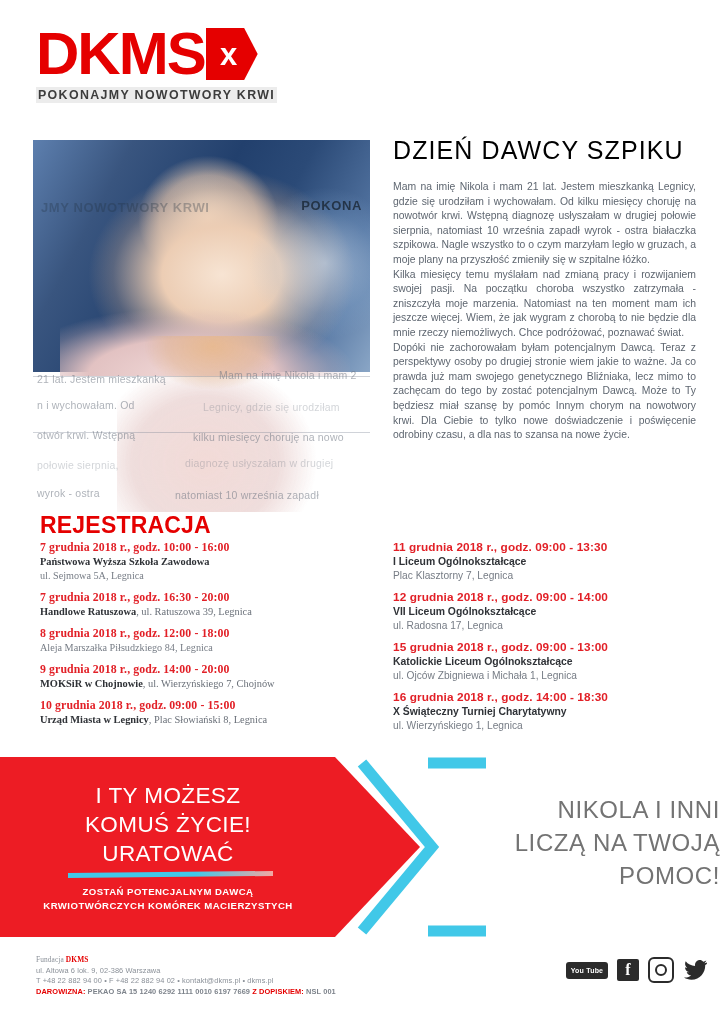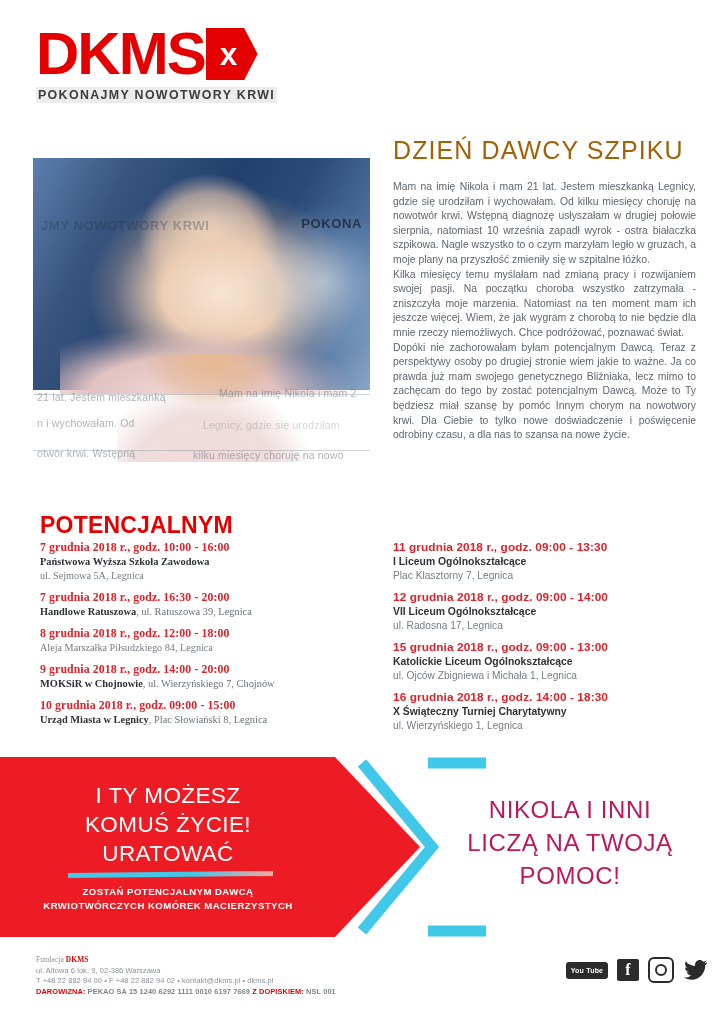--- a/index.html
+++ b/index.html
@@ -25,21 +25,21 @@
     clip-path:polygon(0 0, 74% 0, 100% 50%, 74% 100%, 0 100%);
     display:flex;align-items:center;justify-content:center;
   }
   .logo-x span{color:#fff;font-size:31px;font-weight:bold;line-height:1;margin-left:-6px;}
   .logo-tagline{
     margin-top:5px;font-size:12.4px;font-weight:bold;letter-spacing:1.35px;
     color:#3c3c3c;background:#ececec;display:inline-block;padding:1px 2px;
   }
 
   
-  .photo-area{position:absolute;left:33px;top:158px;width:337px;height:304px;overflow:hidden;}
+  .photo-area{position:absolute;left:33px;top:140px;width:337px;height:372px;overflow:hidden;}
   .photo{
     position:absolute;left:0;top:0;width:337px;height:232px;
     background:
       radial-gradient(ellipse 52% 60% at 56% 58%, #f7e4d3 0%, #eccdb4 34%, rgba(220,180,150,0.25) 62%, rgba(120,150,190,0) 76%),
       radial-gradient(ellipse 26% 34% at 52% 34%, #f4e2d0 0%, rgba(235,205,180,0.6) 55%, rgba(200,190,190,0) 80%),
       linear-gradient(118deg,#5d7fae 0%,#39557f 22%,#22406d 46%,#2b4a77 62%,#51729f 82%,#8aa6c6 100%);
   }
   .photo .shoulder{
     position:absolute;left:8%;bottom:-4px;width:86%;height:34%;
     background:radial-gradient(ellipse 70% 100% at 42% 100%, #f0d7d6 0%, #e2c2c2 46%, rgba(210,180,185,0.25) 74%, rgba(0,0,0,0) 86%);
@@ -69,21 +69,21 @@
       radial-gradient(ellipse 70% 72% at 44% 72%, rgba(240,212,208,0.92) 0%, rgba(226,194,192,0.6) 52%, rgba(255,255,255,0) 80%);
     opacity:.92;
   }
   .ghost-band{
     position:absolute;left:0;width:337px;height:1px;background:rgba(120,130,145,.35);
   }
 
   
   .story-title{
     position:absolute;left:393px;top:136px;
-    font-size:25px;letter-spacing:1.1px;color:#a16207;font-weight:normal;
+    font-size:25px;letter-spacing:1.1px;color:#000000;font-weight:normal;
     font-family:"Liberation Sans",sans-serif;
   }
   .story-body{
     position:absolute;left:393px;top:180px;width:303px;
     font-size:10.4px;line-height:14.6px;color:#5e6670;text-align:justify;
   }
   .story-body p{margin:0 0 0 0;}
   .story-body p + p{margin-top:0px;}
 
   
@@ -122,22 +122,22 @@
   .banner-rule{
     position:absolute;left:68px;top:115px;width:205px;height:5px;
     background:linear-gradient(90deg,#41c8e8 0%,#41c8e8 62%,#f3a7a2 100%);
     transform:skewY(-.6deg);
   }
   .banner-sub{
     position:absolute;left:0;top:128px;width:336px;text-align:center;
     color:#fff;font-size:9.6px;line-height:13.5px;font-weight:bold;letter-spacing:.45px;
   }
   .banner-cta{
-    position:absolute;left:420px;top:36px;width:300px;text-align:center;
-    color:#be185d;font-size:24px;line-height:33px;letter-spacing:.6px;
+    position:absolute;left:420px;top:36px;width:300px;text-align:right;
+    color:#737373;font-size:24px;line-height:33px;letter-spacing:.6px;
   }
 
   
   .footer{position:absolute;left:36px;top:955px;width:420px;}
   .footer-line{font-size:7.4px;line-height:10.6px;color:#8a9098;letter-spacing:.1px;}
   .footer-line b{color:#e50000;}
   .footer-line.name{color:#8a9098;font-family:Liberation Serif, serif;}
   .footer-line.donate{color:#7d838b;font-weight:bold;}
   .footer-line.donate .red{color:#e50000;}
   .footer-line.donate .num{font-weight:bold;color:#7d838b;}
@@ -201,21 +201,21 @@
     </div>
   </div>
 
   <div class="story-title">DZIEŃ DAWCY SZPIKU</div>
   <div class="story-body">
     <p>Mam na imię Nikola i mam 21 lat. Jestem mieszkanką Legnicy, gdzie się urodziłam i wychowałam. Od kilku miesięcy choruję na nowotwór krwi. Wstępną diagnozę usłyszałam w drugiej połowie sierpnia, natomiast 10 września zapadł wyrok - ostra białaczka szpikowa. Nagle wszystko to o czym marzyłam legło w gruzach, a moje plany na przyszłość zmieniły się w szpitalne łóżko.</p>
     <p>Kilka miesięcy temu myślałam nad zmianą pracy i rozwijaniem swojej pasji. Na początku choroba wszystko zatrzymała - zniszczyła moje marzenia. Natomiast na ten moment mam ich jeszcze więcej. Wiem, że jak wygram z chorobą to nie będzie dla mnie rzeczy niemożliwych. Chce podróżować, poznawać świat.</p>
     <p>Dopóki nie zachorowałam byłam potencjalnym Dawcą. Teraz z perspektywy osoby po drugiej stronie wiem jakie to ważne. Ja co prawda już mam swojego genetycznego Bliźniaka, lecz mimo to zachęcam do tego by zostać potencjalnym Dawcą. Może to Ty będziesz miał szansę by pomóc Innym chorym na nowotwory krwi. Dla Ciebie to tylko nowe doświadczenie i poświęcenie odrobiny czasu, a dla nas to szansa na nowe życie.</p>
   </div>
 
-  <div class="reg-title">POTENCJALNYM</div>
+  <div class="reg-title">REJESTRACJA</div>
 
   <div class="reg-col left">
     <div class="reg-item">
       <span class="reg-date">7 grudnia 2018 r., godz. 10:00 - 16:00</span>
       <span class="reg-place">Państwowa Wyższa Szkoła Zawodowa</span>
       <span class="reg-addr">ul. Sejmowa 5A, Legnica</span>
     </div>
     <div class="reg-item">
       <span class="reg-date">7 grudnia 2018 r., godz. 16:30 - 20:00</span>
       <span class="reg-place"><span>Handlowe Ratuszowa</span><span class="addr">, ul. Ratuszowa 39, Legnica</span></span>

